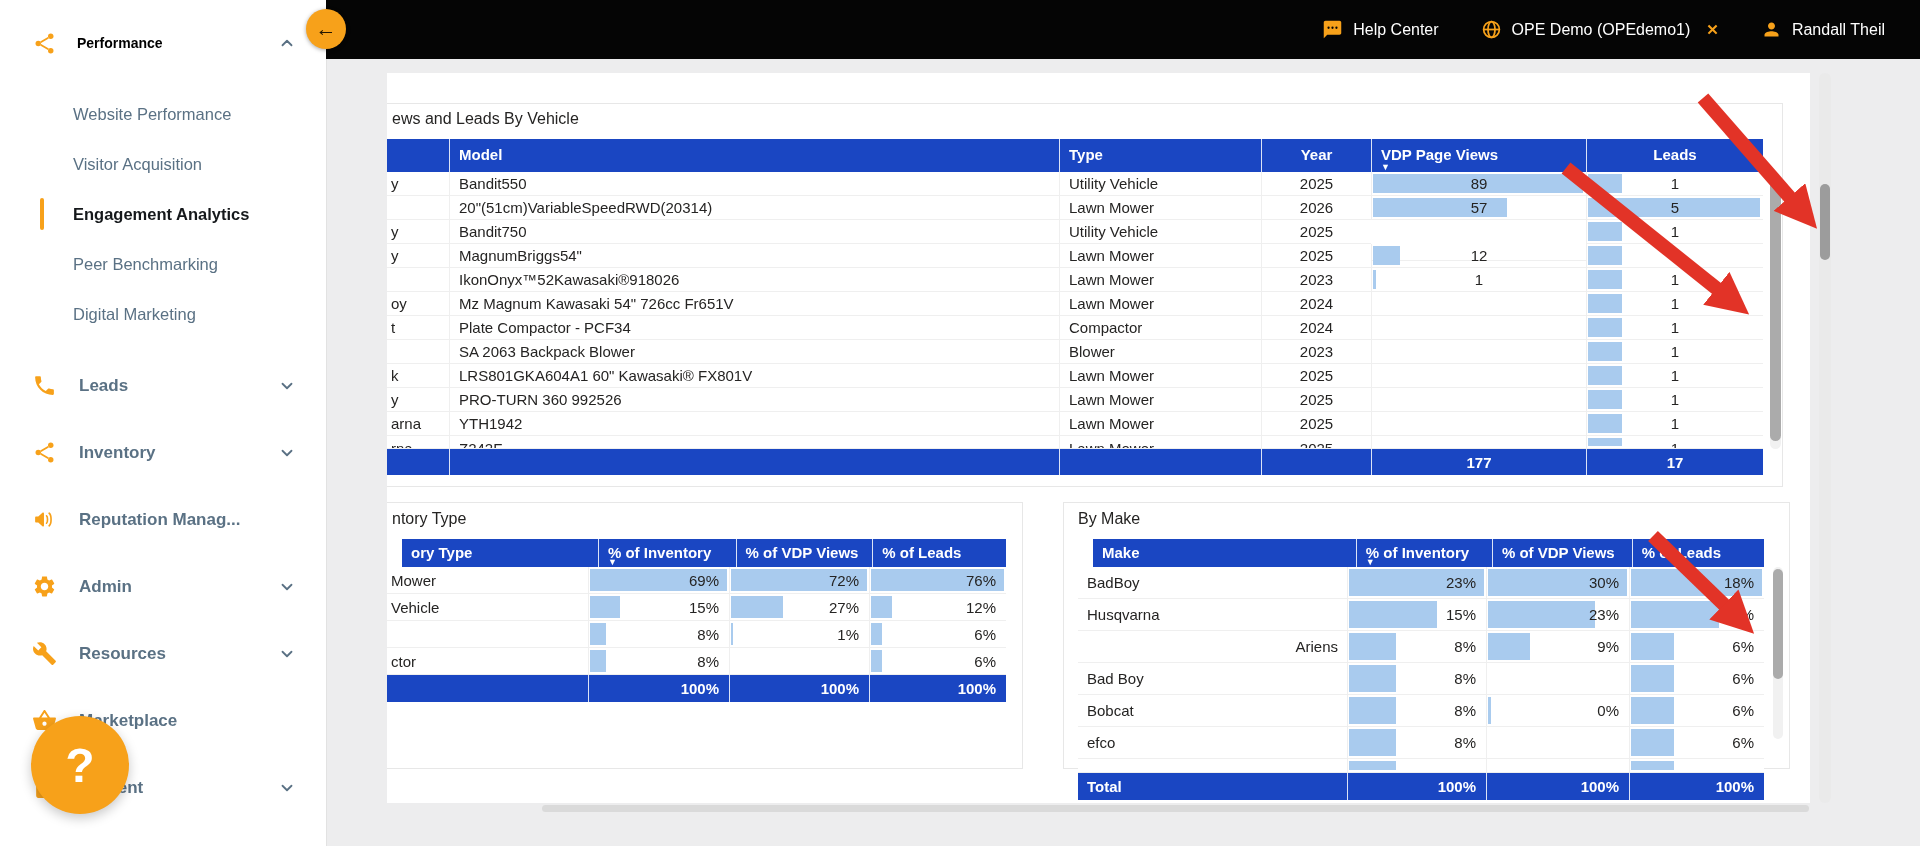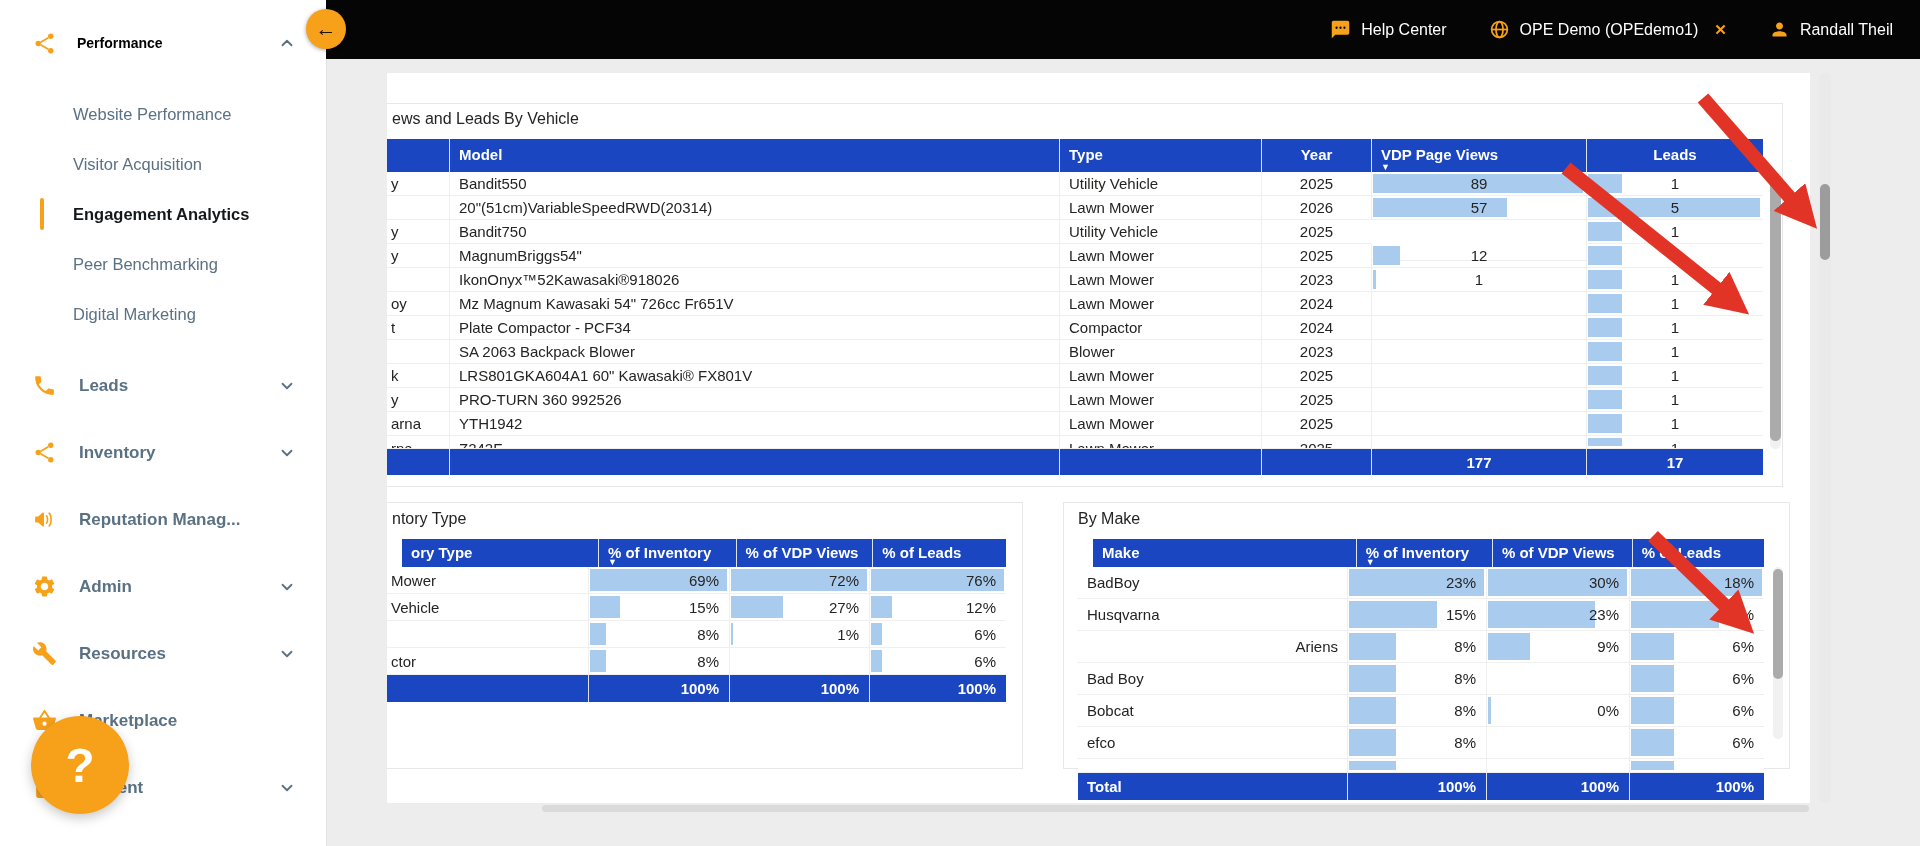--- a/index.html
+++ b/index.html
@@ -4,21 +4,21 @@
 <style>
   :root{
     --orange:#F7A11A; --blue:#1A46C2; --bar:#A9CBEE; --slate:#5A7184; --red:#E23327;
   }
   html,body{margin:0;padding:0;}
   body{font-family:"Liberation Sans",sans-serif;}
   #page{position:relative;width:1920px;height:846px;background:#EDEDEE;overflow:hidden;}
 
   
   #topbar{position:absolute;left:326px;top:0;width:1594px;height:59px;background:#050505;
-    display:flex;align-items:center;justify-content:flex-end;gap:42px;padding-right:27px;box-sizing:border-box;z-index:6;}
+    display:flex;align-items:center;justify-content:flex-end;gap:42px;padding-right:35px;box-sizing:border-box;z-index:6;}
   .tb-item{display:flex;align-items:center;gap:10px;color:#fff;font-size:16px;font-weight:500;cursor:pointer;}
   .tbicon{width:21px;height:21px;color:var(--orange);display:inline-flex;}
   .tbicon svg{width:100%;height:100%;}
   .tb-close{color:var(--orange);font-weight:700;margin-left:6px;font-size:15px;}
 
   
   #sidebar{position:absolute;left:0;top:0;width:326px;height:846px;background:#fff;border-right:1px solid #E2E2E2;z-index:5;}
   #collapse-btn{position:absolute;left:306px;top:9px;width:40px;height:40px;border-radius:50%;background:var(--orange);
     z-index:20;display:flex;align-items:center;justify-content:center;font-size:21px;font-weight:700;color:#241700;
     box-shadow:0 1px 4px rgba(0,0,0,.35);cursor:pointer;}

